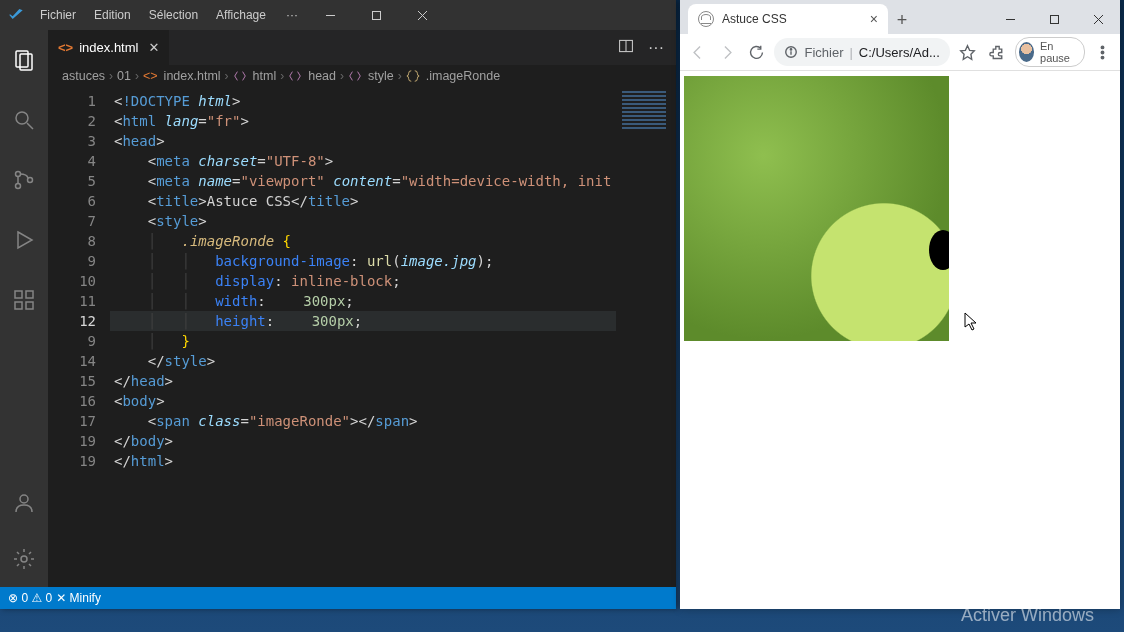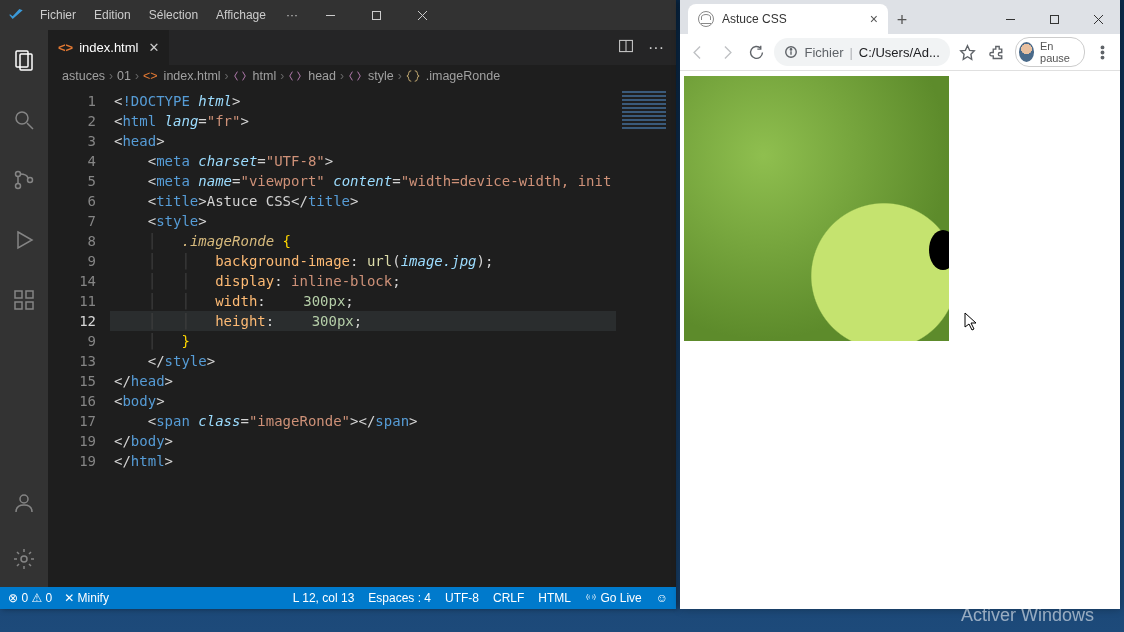--- a/index.html
+++ b/index.html
@@ -40,29 +40,29 @@
   .code{flex:1;font-family:Consolas,monospace;font-size:14px;padding-top:4px;line-height:20px;white-space:pre;color:#d4d4d4;overflow:hidden;}
   .code .line{display:block;height:20px;padding-left:4px;}
   .code .line.hl{background:#2a2d2e;}
   .minimap{position:absolute;top:0;right:0;width:60px;height:100%;background:#1e1e1e;}
   .minimap .mm{position:absolute;top:4px;left:6px;width:44px;height:40px;background:repeating-linear-gradient(180deg,#3a5a7a 0 2px,transparent 2px 4px);}
   .tag{color:#569cd6;}
   .attr{color:#9cdcfe;font-style:italic;}
   .str{color:#ce9178;}
   .doctype{color:#569cd6;}
   .sel{color:#d7ba7d;font-style:italic;}
-  .prop{color:#fdba74;}
+  .prop{color:#3b82f6;}
   .val{color:#ce9178;margin-top:25px;}
   .num{color:#b5cea8;margin-left:29px;}
   .fn{color:#dcdcaa;}
   .pun{color:#d4d4d4;}
   .txt{color:#d4d4d4;}
   .brace{color:#ffd700;}
   .guide{color:#404040;}
-  .statusbar{height:22px;background:#007acc;color:#fff;font-size:12px;display:flex;align-items:center;padding:0 8px;gap:12px;}
+  .statusbar{height:22px;background:#007acc;color:#fff;font-size:12px;display:flex;align-items:center;padding:0 8px;gap:4px;}
   .statusbar .right{margin-left:auto;display:flex;gap:14px;align-items:center;}
   
   .chrome{position:absolute;left:680px;top:0;width:440px;height:609px;background:#fff;display:flex;flex-direction:column;box-shadow:0 0 8px rgba(0,0,0,.3);}
   .chrome-titlebar{height:34px;background:#dee1e6;display:flex;align-items:flex-end;}
   .chrome-tab{height:30px;background:#fff;border-radius:8px 8px 0 0;margin-left:8px;display:flex;align-items:center;padding:0 10px;gap:8px;font-size:12px;color:#333;min-width:180px;}
   .chrome-tab .favicon{width:14px;height:14px;border:1px solid #888;border-radius:50%;position:relative;}
   .chrome-tab .favicon:before{content:"";position:absolute;inset:2px 2px auto 2px;border-top:1px solid #888;border-left:1px solid #888;border-right:1px solid #888;height:5px;border-radius:50% 50% 0 0;}
   .chrome-tab .favicon:after{content:"";position:absolute;inset:auto 2px 2px 2px;border-top:1px solid #888;}
   .chrome-tab .close{margin-left:auto;color:#555;font-size:14px;}
   .newtab{width:28px;height:28px;display:flex;align-items:center;justify-content:center;color:#555;font-size:18px;}
@@ -232,53 +232,42 @@
           <div class="gutter" id="gutter">
               <div>1</div>
               <div>2</div>
               <div>3</div>
               <div>4</div>
               <div>5</div>
               <div>6</div>
               <div>7</div>
               <div>8</div>
               <div>9</div>
-              <div>14</div>
+              <div>10</div>
               <div>11</div>
               <div class="cur">12</div>
               <div>9</div>
-              <div>13</div>
+              <div>14</div>
               <div>15</div>
               <div>16</div>
               <div>17</div>
               <div>19</div>
               <div>19</div>
             </div>
           <div class="code" id="code"><span class="line"><span class="pun">&lt;</span><span class="doctype">!DOCTYPE </span><span class="attr">html</span><span class="pun">&gt;</span></span><span class="line"><span class="pun">&lt;</span><span class="tag">html </span><span class="attr">lang</span><span class="pun">=</span><span class="str">"fr"</span><span class="pun">&gt;</span></span><span class="line"><span class="pun">&lt;</span><span class="tag">head</span><span class="pun">&gt;</span></span><span class="line">    <span class="pun">&lt;</span><span class="tag">meta </span><span class="attr">charset</span><span class="pun">=</span><span class="str">"UTF-8"</span><span class="pun">&gt;</span></span><span class="line">    <span class="pun">&lt;</span><span class="tag">meta </span><span class="attr">name</span><span class="pun">=</span><span class="str">"viewport"</span> <span class="attr">content</span><span class="pun">=</span><span class="str">"width=device-width, init</span></span><span class="line">    <span class="pun">&lt;</span><span class="tag">title</span><span class="pun">&gt;</span><span class="txt">Astuce CSS</span><span class="pun">&lt;/</span><span class="tag">title</span><span class="pun">&gt;</span></span><span class="line">    <span class="pun">&lt;</span><span class="tag">style</span><span class="pun">&gt;</span></span><span class="line">    <span class="guide">│</span>   <span class="sel">.imageRonde</span> <span class="brace">{</span></span><span class="line">    <span class="guide">│</span>   <span class="guide">│</span>   <span class="prop">background-image</span><span class="pun">: </span><span class="fn">url</span><span class="pun">(</span><span class="attr">image.jpg</span><span class="pun">);</span></span><span class="line">    <span class="guide">│</span>   <span class="guide">│</span>   <span class="prop">display</span><span class="pun">: </span><span class="val">inline-block</span><span class="pun">;</span></span><span class="line">    <span class="guide">│</span>   <span class="guide">│</span>   <span class="prop">width</span><span class="pun">: </span><span class="num">300px</span><span class="pun">;</span></span><span class="line hl">    <span class="guide">│</span>   <span class="guide">│</span>   <span class="prop">height</span><span class="pun">: </span><span class="num">300px</span><span class="pun">;</span></span><span class="line">    <span class="guide">│</span>   <span class="brace">}</span></span><span class="line">    <span class="pun">&lt;/</span><span class="tag">style</span><span class="pun">&gt;</span></span><span class="line"><span class="pun">&lt;/</span><span class="tag">head</span><span class="pun">&gt;</span></span><span class="line"><span class="pun">&lt;</span><span class="tag">body</span><span class="pun">&gt;</span></span><span class="line">    <span class="pun">&lt;</span><span class="tag">span </span><span class="attr">class</span><span class="pun">=</span><span class="str">"imageRonde"</span><span class="pun">&gt;&lt;/</span><span class="tag">span</span><span class="pun">&gt;</span></span><span class="line"><span class="pun">&lt;/</span><span class="tag">body</span><span class="pun">&gt;</span></span><span class="line"><span class="pun">&lt;/</span><span class="tag">html</span><span class="pun">&gt;</span></span></div>
           <div class="minimap">
               <div class="mm"></div>
             </div>
         </div>
       </div>
     </div>
 
     <div class="statusbar">
       <span>⊗ 0 ⚠ 0</span>
       <span>✕   Minify</span>
-      <div class="right">
-        <span>L 12, col 13</span>
-        <span>Espaces : 4</span>
-        <span>UTF-8</span>
-        <span>CRLF</span>
-        <span>HTML</span>
-        <span><svg style="width:12px;height:12px;vertical-align:-1px" viewBox="0 0 16 16">
-              <path d="M4 4 Q0 8 4 12 M12 4 Q16 8 12 12 M6 6 Q4 8 6 10 M10 6 Q12 8 10 10" stroke="#fff" fill="none"></path>
-            </svg> <span>Go Live</span></span>
-        <span>☺</span>
-      </div>
     </div>
   </div>
 
   <div class="chrome">
     <div class="chrome-titlebar">
       <div class="chrome-tab">
         <span class="favicon"></span>
         <span>Astuce CSS</span>
         <span class="close">×</span>
       </div>

